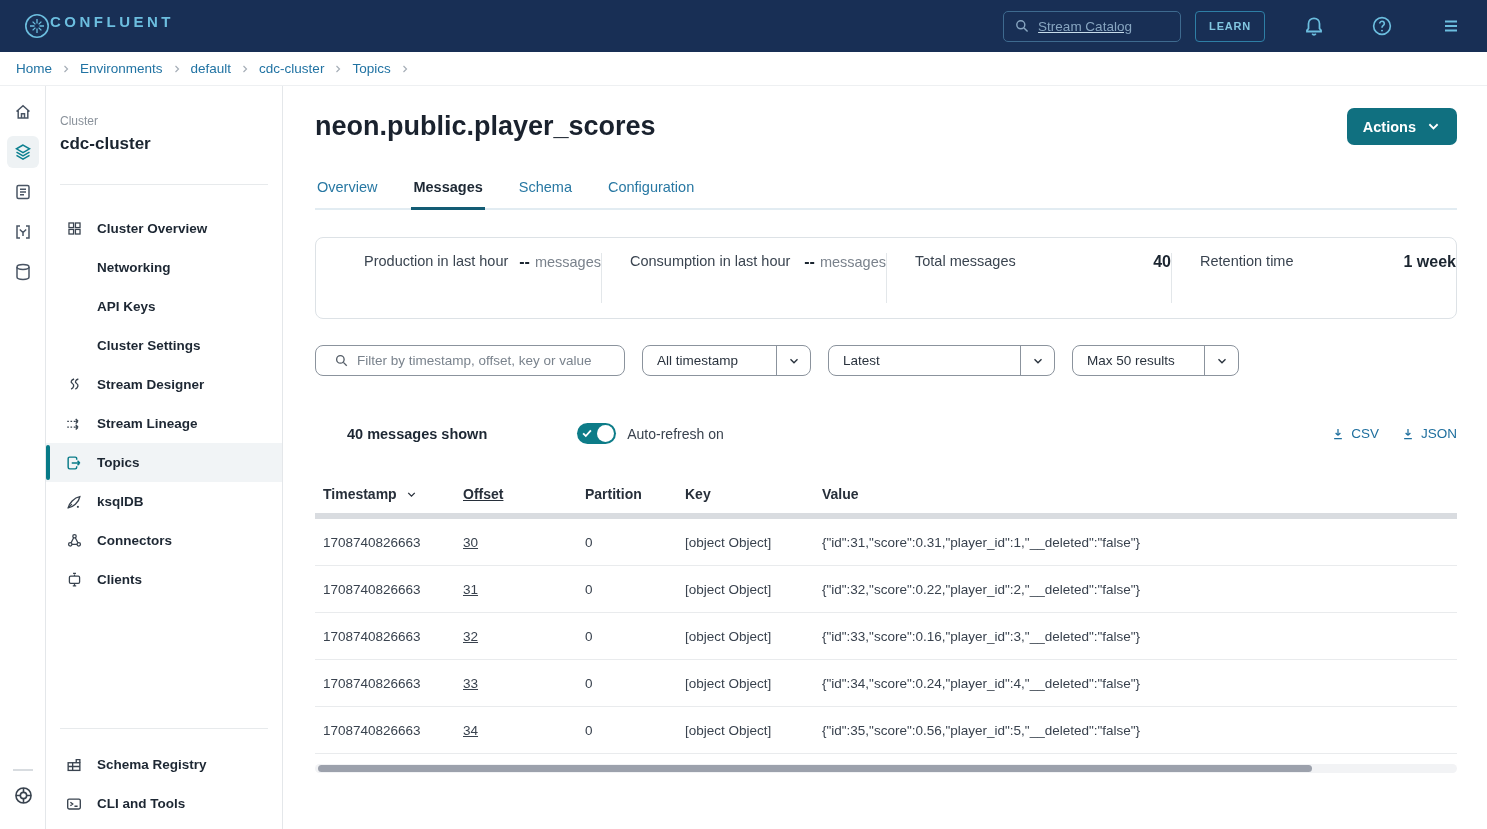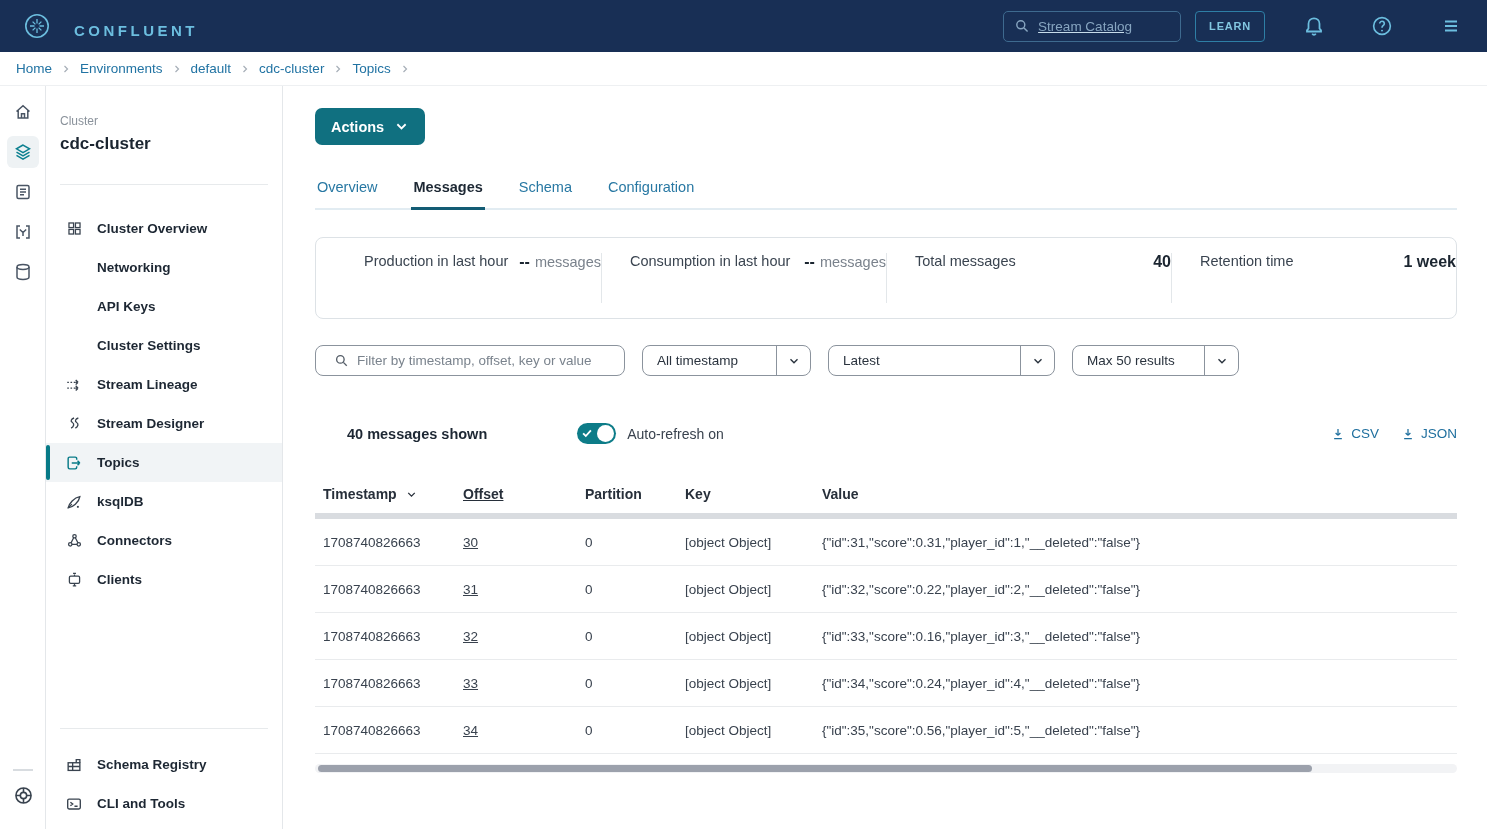--- a/index.html
+++ b/index.html
@@ -2,21 +2,21 @@
 <html><head>
 <meta charset="utf-8">
 <style>
   * { box-sizing: border-box; margin: 0; padding: 0; }
   html,body { width:1487px; height:829px; overflow:hidden; background:#fff;
     font-family:"Liberation Sans", sans-serif; color:#1d2733; }
   svg { display:block; }
 
   
   .topbar { height:52px; background:#182f55; display:flex; align-items:center; padding:0 24px; }
-  .brand-wrap { display:flex; align-items:flex-end; gap:24px; color:#6cbedf; }
+  .brand-wrap { display:flex; align-items:flex-start; gap:0; color:#6cbedf; }
   .brand-text { font-size:15px; font-weight:bold; letter-spacing:3.5px; }
   .topbar-spacer { flex:1; }
   .tb-search { width:178px; height:31px; border:1px solid #3e6a8f; border-radius:5px;
     display:flex; align-items:center; gap:8px; padding:0 10px; color:#87a5c0; }
   .tb-search input { flex:1; min-width:0; background:transparent; border:none; outline:none;
     color:#c7dcea; font-size:13.5px; font-family:inherit;text-decoration:underline; }
   .tb-search input::placeholder { color:#87a5c0; }
   .learn-btn { margin-left:14px; height:31px; padding:0 13px; background:transparent;
     border:1px solid #2e7fa6; border-radius:4px; color:#82c6e0; font-size:11px; font-weight:bold;
     letter-spacing:0.8px; font-family:inherit; cursor:pointer; }
@@ -260,38 +260,38 @@
       <div class="sb-item">
         <span class="sb-icon"></span>
         <span>API Keys</span>
       </div>
       <div class="sb-item">
         <span class="sb-icon"></span>
         <span>Cluster Settings</span>
       </div>
       <div class="sb-item">
         <span class="sb-icon">
+          <svg width="17" height="17" viewBox="0 0 20 20" fill="none" stroke="currentColor" stroke-width="1.6">
+            <path d="M9.5 3.5C6 4.5 5 7.5 7.5 8.8S9.5 13.5 6 15.5"></path>
+            <path d="M14.5 3.5c-3.5 1-4.5 4-2 5.3s2 4.7-1.5 6.7"></path>
+          </svg>
+        </span>
+        <span>Stream Designer</span>
+      </div>
+      <div class="sb-item">
+        <span class="sb-icon">
           <svg width="18" height="18" viewBox="0 0 20 20" fill="none" stroke="currentColor" stroke-width="1.5">
             <path d="M2.5 7h9" stroke-dasharray="1.8 1.8"></path>
               <path d="M11.5 7h3m0 0-2.6-2.6M14.5 7l-2.6 2.6"></path>
             <path d="M2.5 13.5h9" stroke-dasharray="1.8 1.8"></path>
               <path d="M11.5 13.5h3m0 0-2.6-2.6m2.6 2.6-2.6 2.6"></path>
           </svg>
         </span>
         <span>Stream Lineage</span>
       </div>
-      <div class="sb-item">
-        <span class="sb-icon">
-          <svg width="17" height="17" viewBox="0 0 20 20" fill="none" stroke="currentColor" stroke-width="1.6">
-            <path d="M9.5 3.5C6 4.5 5 7.5 7.5 8.8S9.5 13.5 6 15.5"></path>
-            <path d="M14.5 3.5c-3.5 1-4.5 4-2 5.3s2 4.7-1.5 6.7"></path>
-          </svg>
-        </span>
-        <span>Stream Designer</span>
-      </div>
       <div class="sb-item selected">
         <span class="sb-icon">
           <svg width="18" height="18" viewBox="0 0 20 20" fill="none" stroke="currentColor" stroke-width="1.6">
             <path d="M13 6.3V5.2c0-.9-.7-1.7-1.7-1.7H5.2c-1 0-1.7.8-1.7 1.7v9.6c0 .9.7 1.7 1.7 1.7h6.1c1 0 1.7-.8 1.7-1.7v-1.1"></path>
             <path d="M7.5 10h9m0 0-2.6-2.6M16.5 10l-2.6 2.6"></path>
           </svg>
         </span>
         <span>Topics</span>
       </div>
       <div class="sb-item">
@@ -343,20 +343,21 @@
             <path d="m6 8 2.6 2L6 12M10.5 12.5H14"></path>
           </svg>
         </span>
         <span>CLI and Tools</span>
       </div>
     </div>
   </aside>
 
   <main class="main">
     <div class="title-row">
+      <h1 class="page-title">neon.public.player_scores</h1>
       <button class="actions-btn">
         <span>Actions</span>
         <span>
           <svg width="15" height="15" viewBox="0 0 20 20" fill="none" stroke="#fff" stroke-width="2.4">
             <path d="m4.5 7 5.5 5.5L15.5 7"></path>
           </svg>
         </span>
       </button>
     </div>
 

